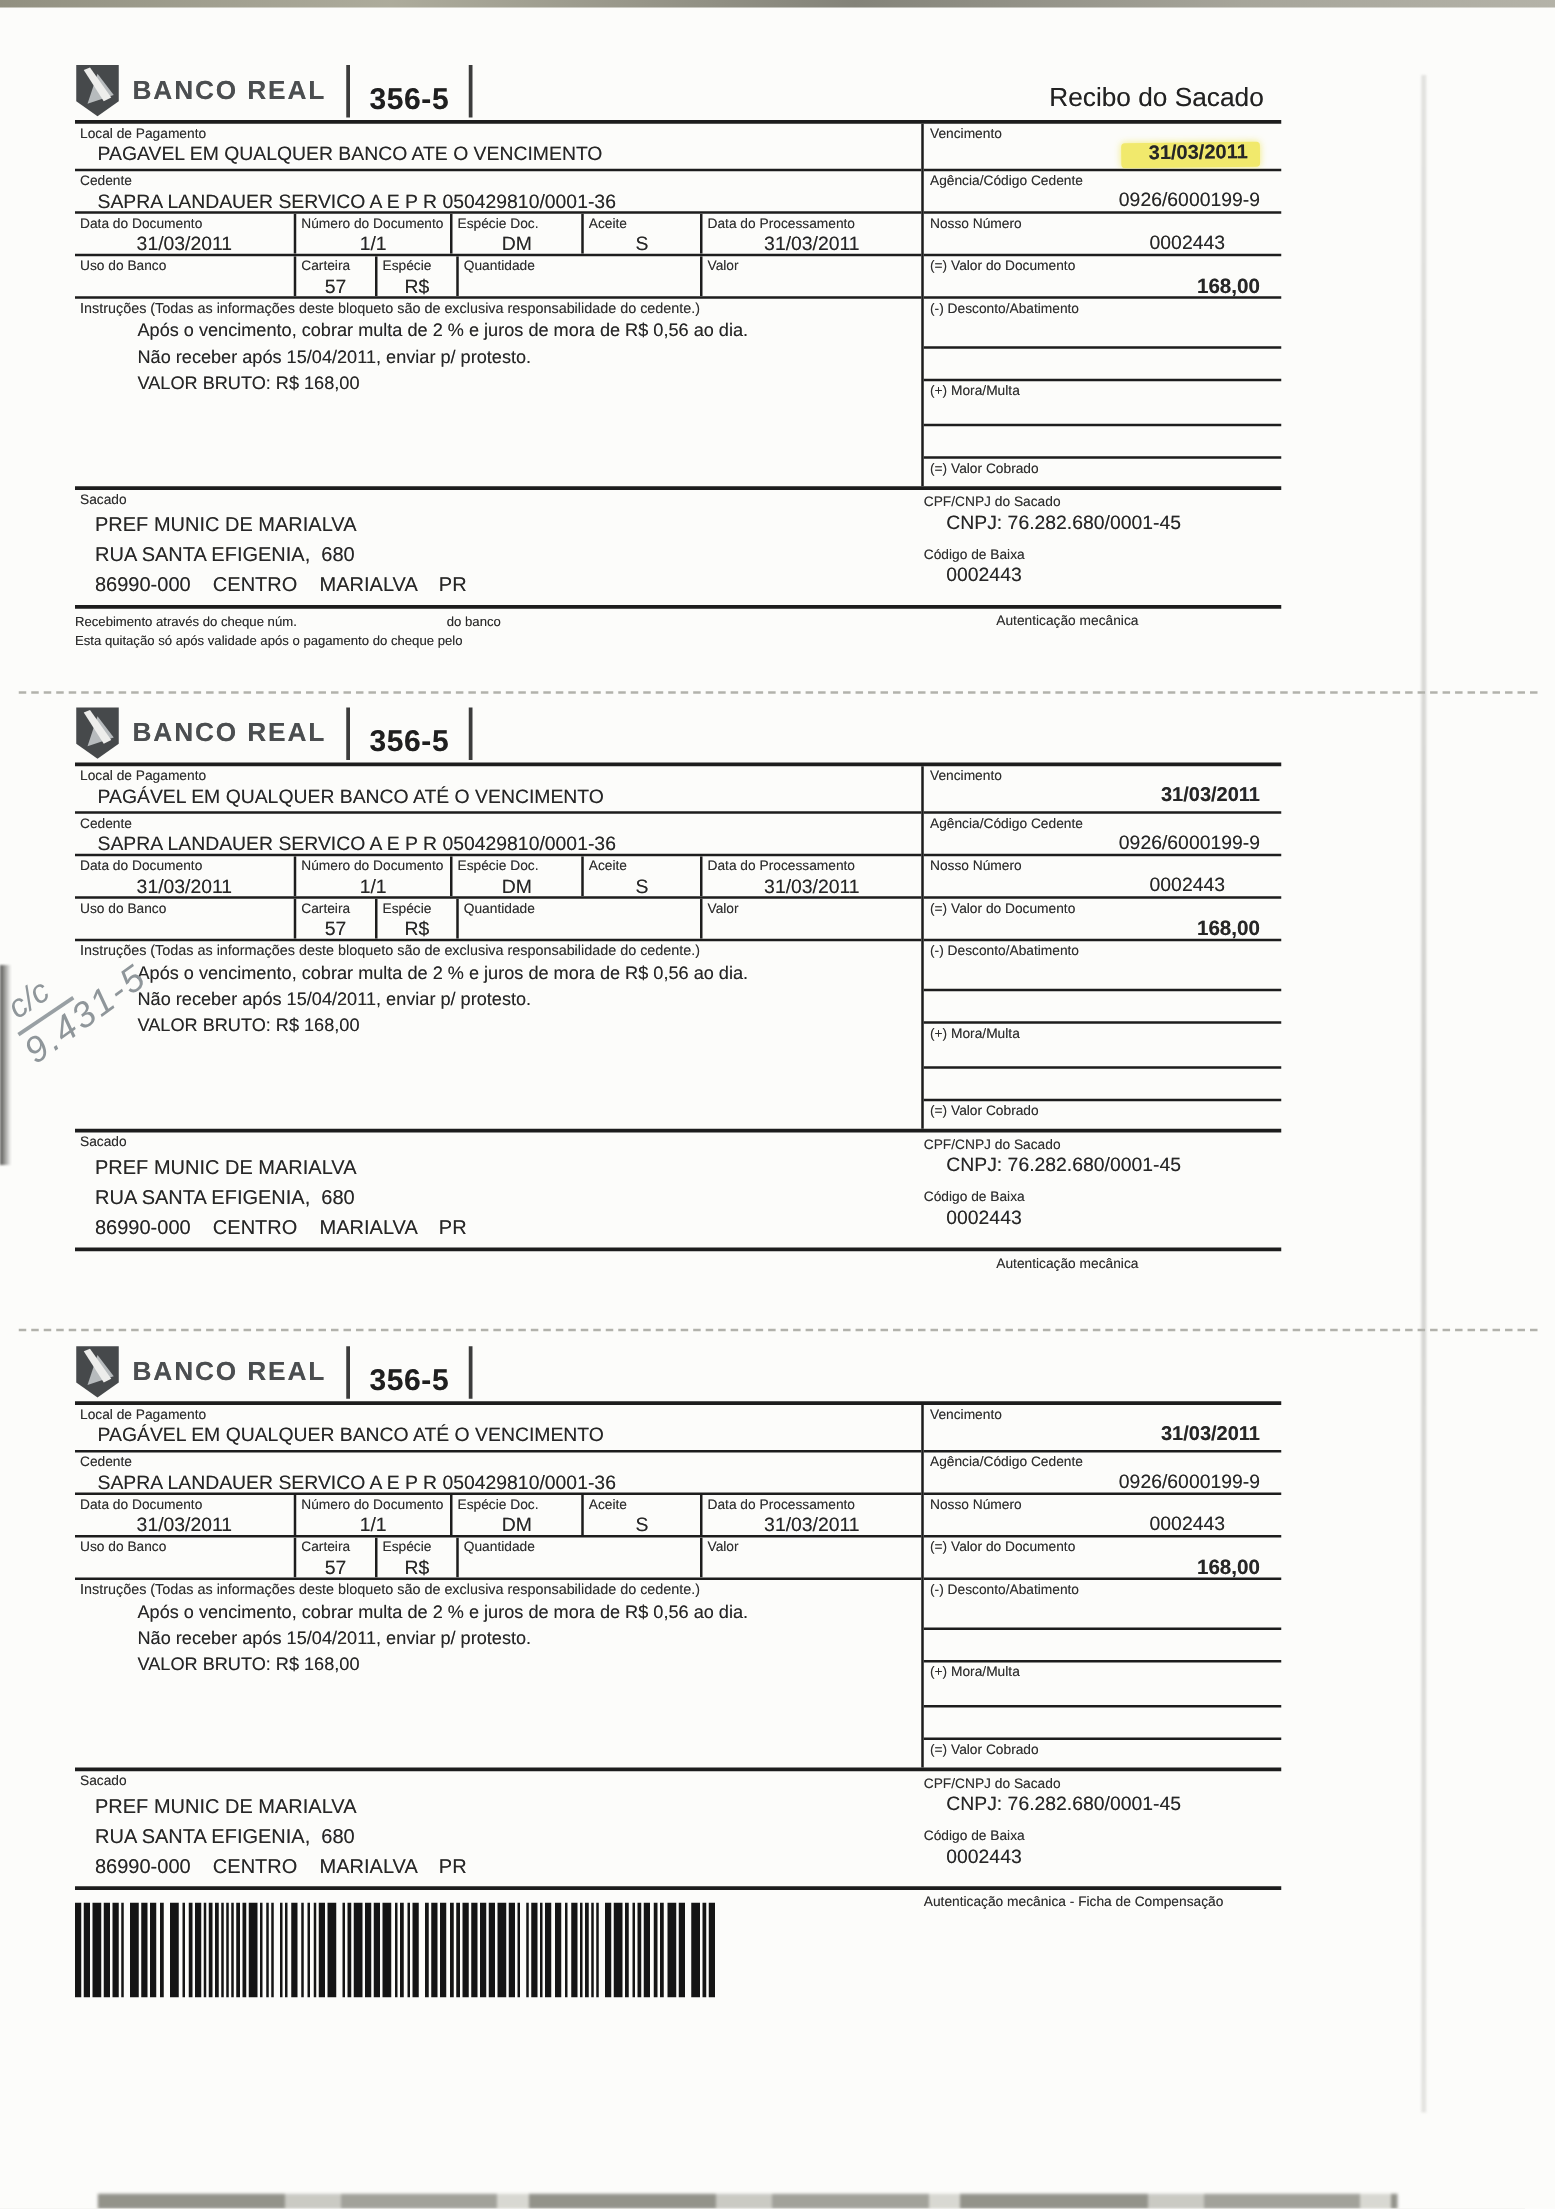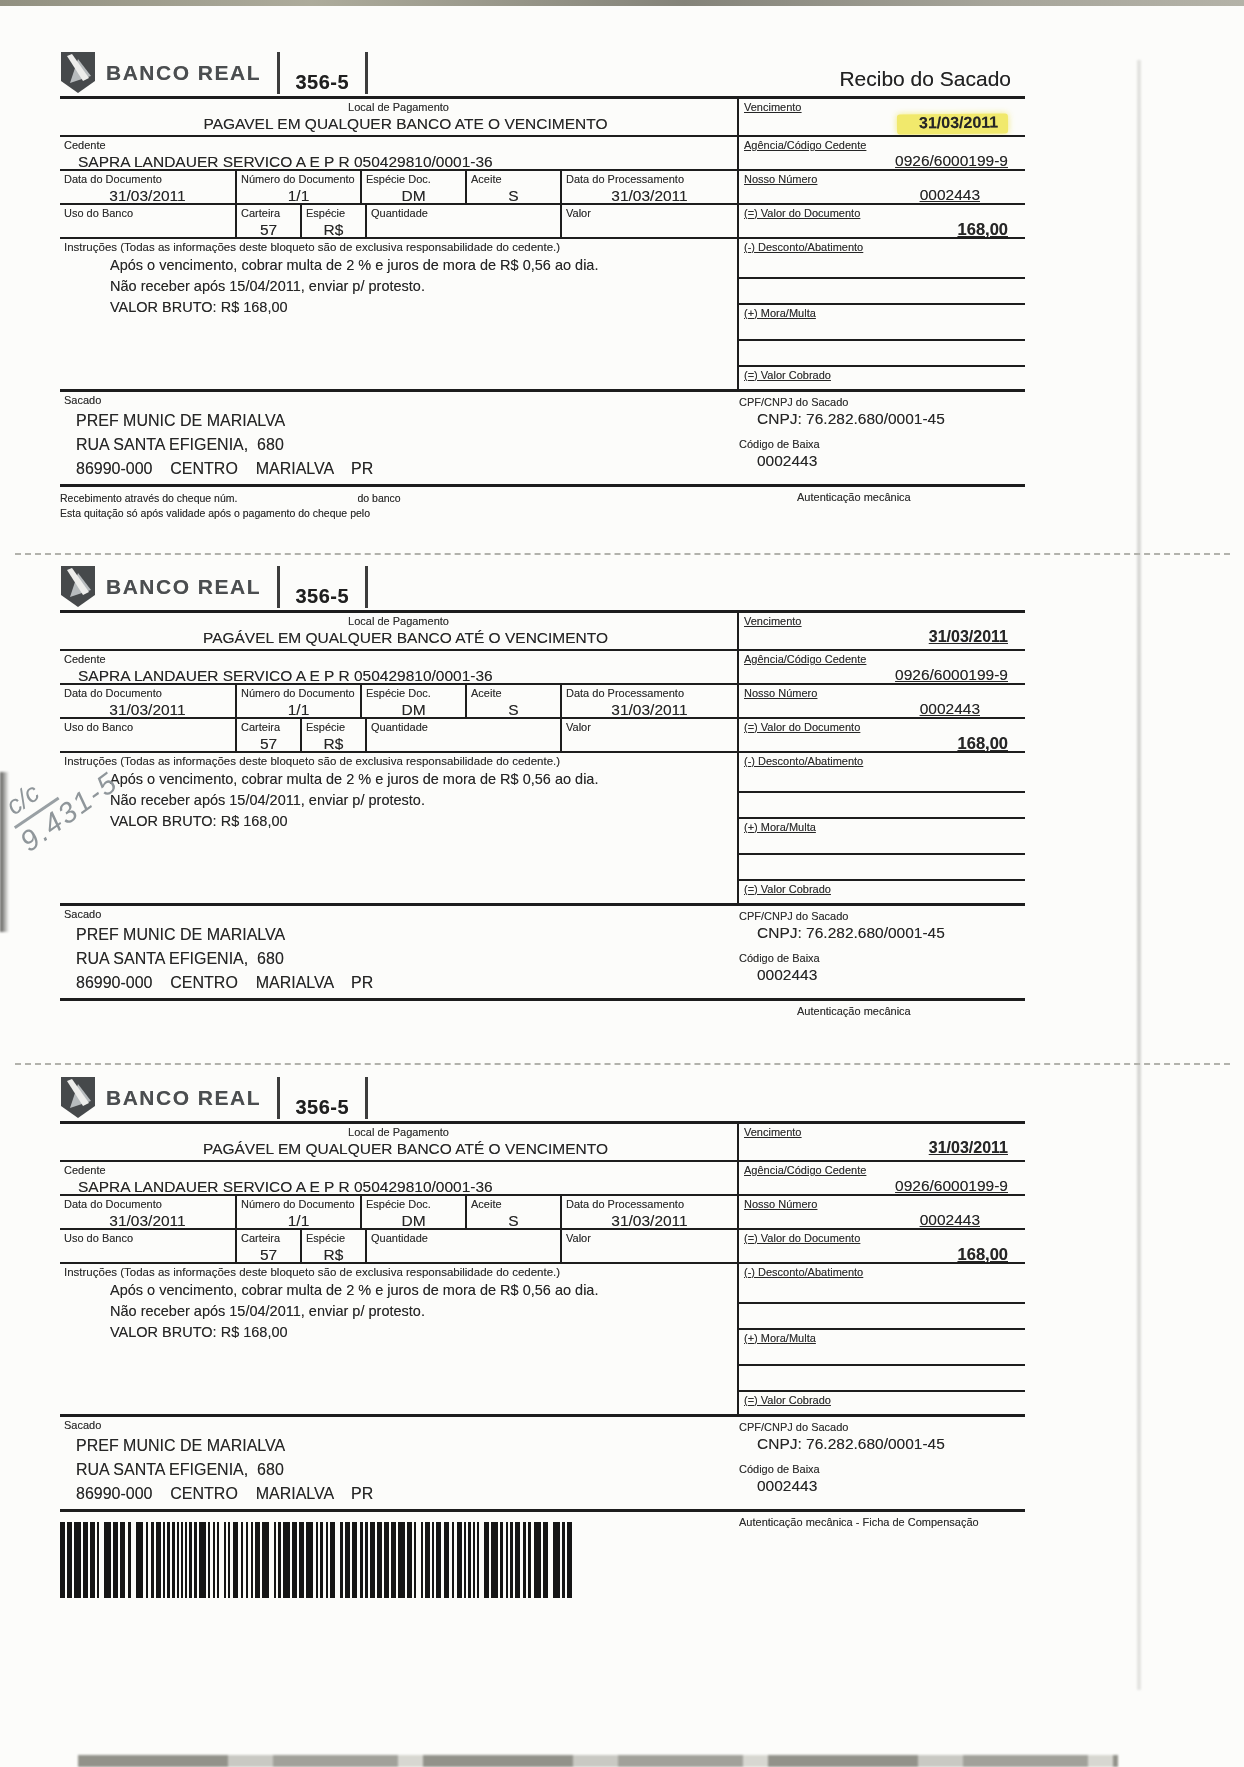--- a/index.html
+++ b/index.html
@@ -15,31 +15,31 @@
   .bottom-smudge { position:absolute; bottom:0; left:78px; width:1040px; height:12px; opacity:.8; filter:blur(1.2px);
                background:repeating-linear-gradient(90deg,#78786f 0 150px,#bdbdb6 150px 195px,#8b8b83 195px 320px,#cfcfc8 320px 345px); }
   .content { position:relative; margin-left:60px; width:965px; padding-top:50px; }
 
   
   .b-header { display:flex; align-items:flex-end; height:44px; margin-bottom:2px; white-space:nowrap; }
   .b-brand { display:flex; align-items:center; }
   .logo { margin-right:10px; display:inline-flex; }
   .bank-name { font-size:21px; font-weight:bold; letter-spacing:1.5px; color:#4b4e50; }
   .vbar { display:inline-block; width:2.5px; height:42px; background:#3c3c3c; margin:0 16px; }
-  .bank-code { font-size:20px; font-weight:bold; color:#1f1f1f; letter-spacing:.5px; }
+  .bank-code { font-size:24px; font-weight:bold; color:#1f1f1f; letter-spacing:.5px; }
   .b-title { flex:1; text-align:right; font-size:21px; color:#222; padding-right:14px; align-self:center; margin-top:14px; }
   .digitable { font-size:20.5px; font-weight:bold; color:#1e1e1e; margin-left:20px; letter-spacing:.3px; align-self:center; margin-top:12px; }
 
   
   .b-form { display:flex; border-top:3px solid #1d1d1d; }
   .b-left { width:677px; }
   .b-right { width:288px; }
-  .r-upper { border-left:2.5px solid #1d1d1d;text-decoration:underline; }
+  .r-upper { border-left:2.5px solid #1d1d1d; }
   .row { border-bottom:2px solid #1d1d1d; padding:2px 4px 0 4px; overflow:hidden; }
-  .h38 { height:38px;text-align:center; } .h34 { height:34px; }
+  .h38 { height:38px; } .h34 { height:34px; }
   .lbl { display:block; font-size:11px; color:#2e2e2e; line-height:12px; }
   .val { display:block; font-size:15.5px; padding-left:14px; margin-top:2px; white-space:pre; }
   .cols { display:flex; padding:0; }
   .ccell { border-right:2px solid #1d1d1d; padding:2px 4px 0 4px; height:100%; }
   .ccell:last-child { border-right:none; }
   .cval { display:block; text-align:center; font-size:15.5px; margin-top:2px; }
   .rrow { border-bottom:2px solid #1d1d1d; padding:2px 5px 0 5px; overflow:hidden; }
   .rrow.last { border-bottom:none; }
   .rval { display:block; text-align:right; font-size:15.5px; padding-right:12px; margin-top:1px; }
   .rval.bold { font-weight:bold; font-size:16.5px; }

